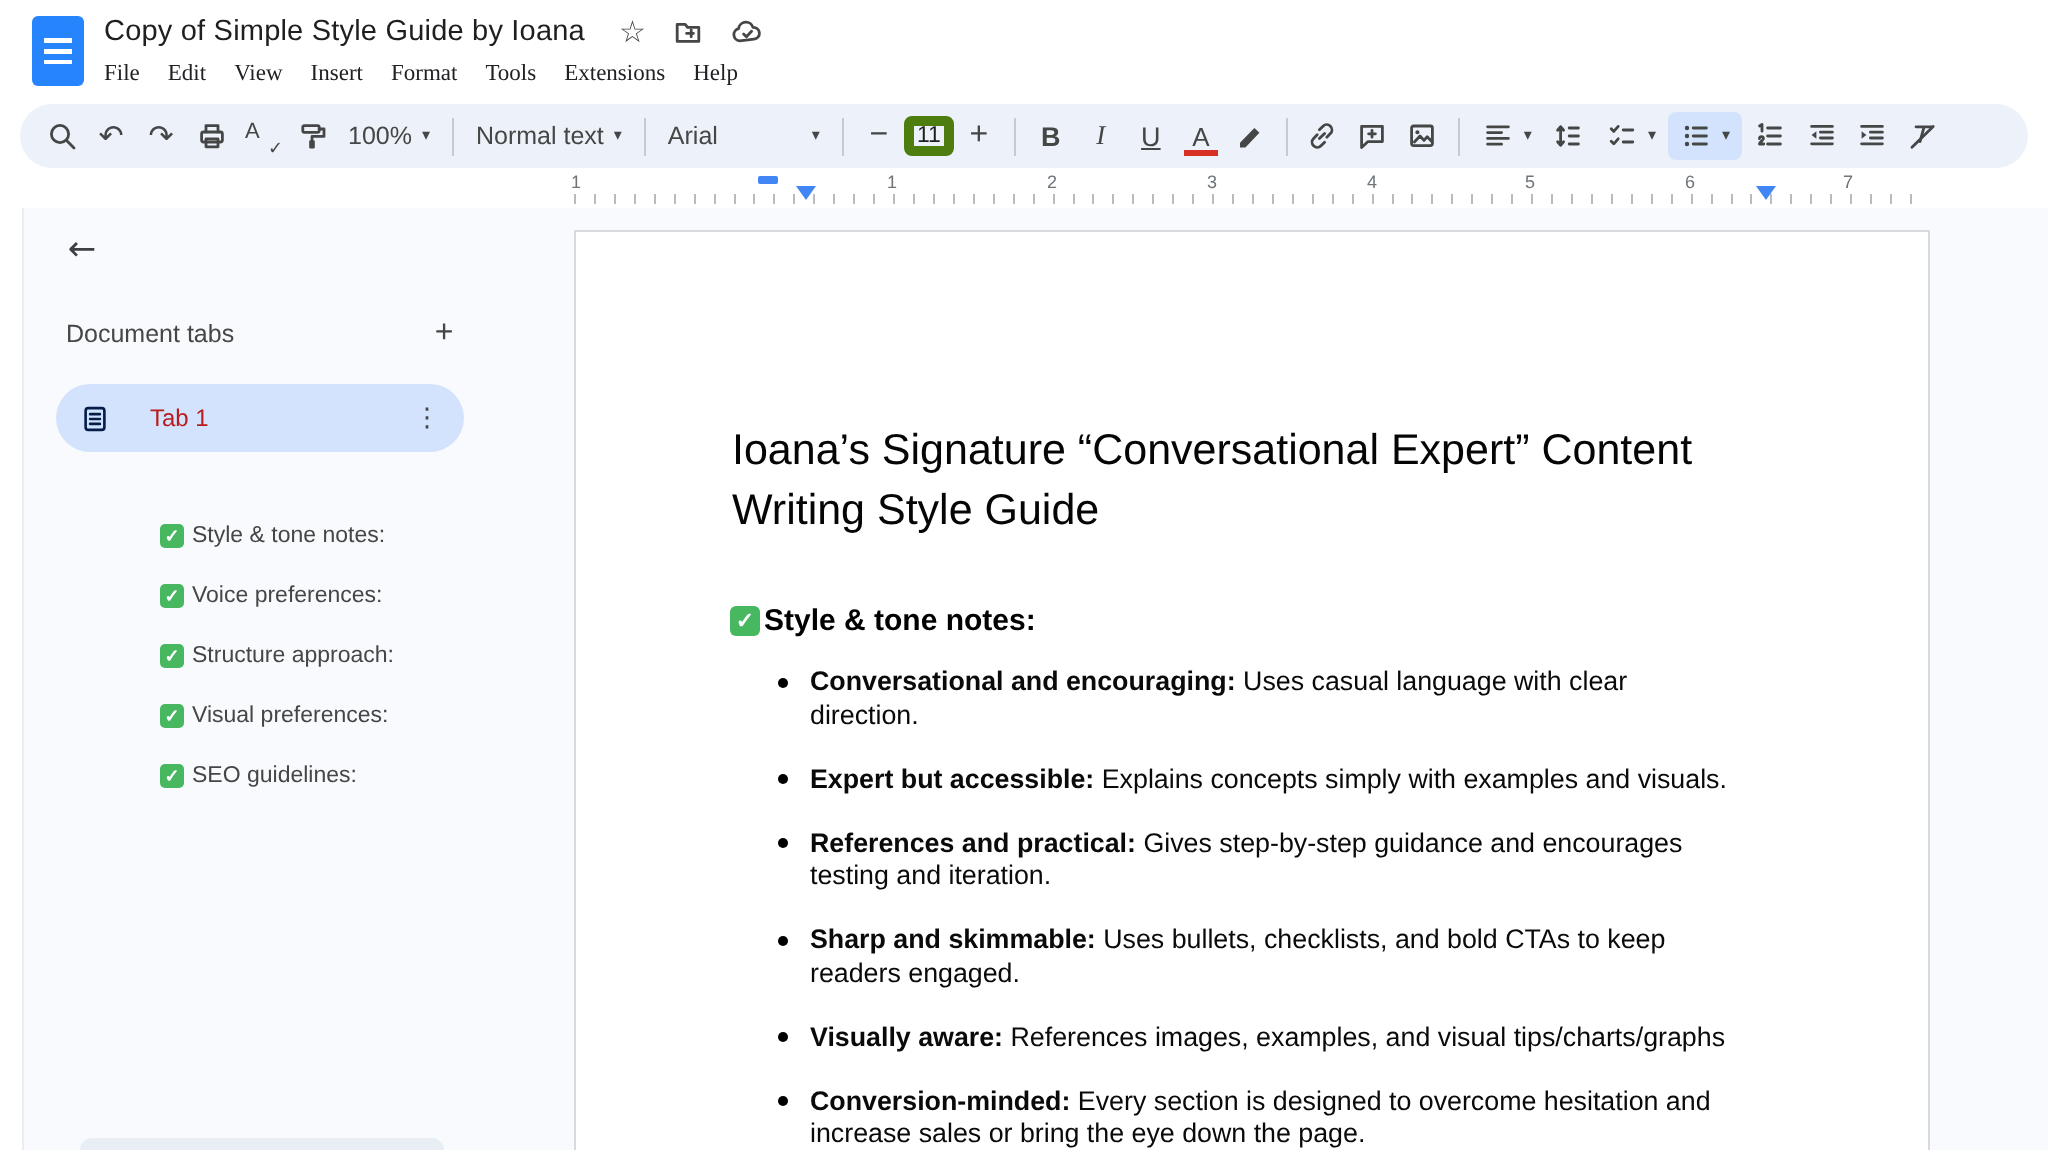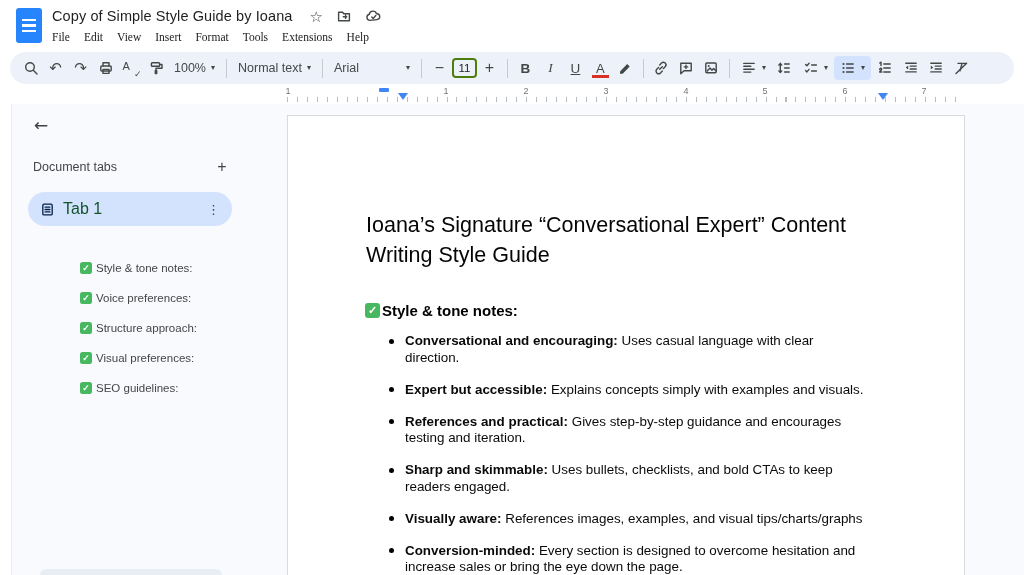--- a/index.html
+++ b/index.html
@@ -28,21 +28,21 @@
     color:#444746; border-radius:13px; flex:0 0 auto; }
   .tbtn.textbtn { padding:0 6px; font-size:12.5px; color:#444746; gap:5px; }
   .caret { font-size:8px; color:#444746; line-height:1; }
   .sep { width:1px; height:19px; background:#c7cad1; margin:0 5px; flex:0 0 auto; }
   .glyphbtn { font-size:15px; font-family:"DejaVu Sans", sans-serif; }
   .fmt-b { font-weight:bold; font-size:13.5px; }
   .fmt-i { font-style:italic; font-family:"Liberation Serif", serif; font-size:13.5px; }
   .fmt-u { text-decoration:underline; font-size:13.5px; }
   .fmt-a { font-size:13px; position:relative; }
   .fmt-a .bar { position:absolute; left:4px; right:4px; bottom:3px; height:3px; background:#d93025; }
-  .size-box { width:25px; height:20px; border:2px solid #4d7c0f; border-radius:4px;
+  .size-box { width:25px; height:20px; border:5px solid #4d7c0f; border-radius:4px;
     display:flex; align-items:center; justify-content:center; font-size:11.5px; color:#1f1f1f; background:transparent; }
   .spell { position:relative; width:16px; height:16px; font-size:11px; font-weight:500; }
   .spell .chk { position:absolute; right:-3px; bottom:-3px; font-size:9px; }
   .active-toggle { background:#d3e3fd; border-radius:4px; height:24px; }
   svg.ic { display:block; }
   svg.ic path, svg.ic rect, svg.ic circle, svg.ic line { fill:none; stroke:#444746; stroke-width:1.4; stroke-linecap:round; stroke-linejoin:round; }
   svg.ic .fill { fill:#444746; stroke:none; }
 
   
   .ruler { position:absolute; left:0; top:85px; width:1024px; height:19px; background:#ffffff; }
@@ -58,21 +58,21 @@
   .left-strip { position:absolute; left:0; top:0; width:12px; height:471px; background:#ffffff; border-right:1px solid #ebedf0; }
 
   .sidebar { position:absolute; left:12px; top:0; width:252px; height:471px; }
   .back-btn { position:absolute; left:16px; top:8px; width:26px; height:26px; display:flex; align-items:center; justify-content:center;
     font-size:17px; color:#3c4043; font-family:"DejaVu Sans", sans-serif; }
   .panel-title-row { position:absolute; left:21px; top:52px; width:200px; display:flex; align-items:center; justify-content:space-between; }
   .panel-title { font-size:12.5px; color:#444746; }
   .add-tab { font-size:16px; color:#444746; width:22px; height:22px; display:flex; align-items:center; justify-content:center; }
   .tab-pill { position:absolute; left:16px; top:88px; width:204px; height:34px; background:#d3e3fd; border-radius:17px;
     display:flex; align-items:center; padding:0 12px; }
-  .tab-pill .tab-label { font-size:16px; font-weight:500; color:#14532d; margin-left:8px; flex:1; }
+  .tab-pill .tab-label { font-size:12px; font-weight:500; color:#b91c1c; margin-left:20px; flex:1; }
   .tab-kebab { font-size:13px; color:#444746; font-family:"DejaVu Sans", sans-serif; }
   .outline-active { position:absolute; left:46px; top:128px; display:flex; align-items:center; }
   .outline-active .bar { width:3px; height:17px; background:#0b57d0; border-radius:2px; margin-right:8px; }
   .outline-active .txt { font-size:11.5px; color:#0b57d0; white-space:nowrap; }
   .outline-item { position:absolute; left:68px; display:flex; align-items:center; }
   .outline-item .txt { font-size:11.5px; color:#444746; margin-left:4px; white-space:nowrap; }
 
   .check-emoji { display:inline-flex; align-items:center; justify-content:center;
     background:#47b860; border-radius:2.5px; color:#ffffff; font-weight:bold; }
   .check-sm { width:12px; height:12px; font-size:9px; }

